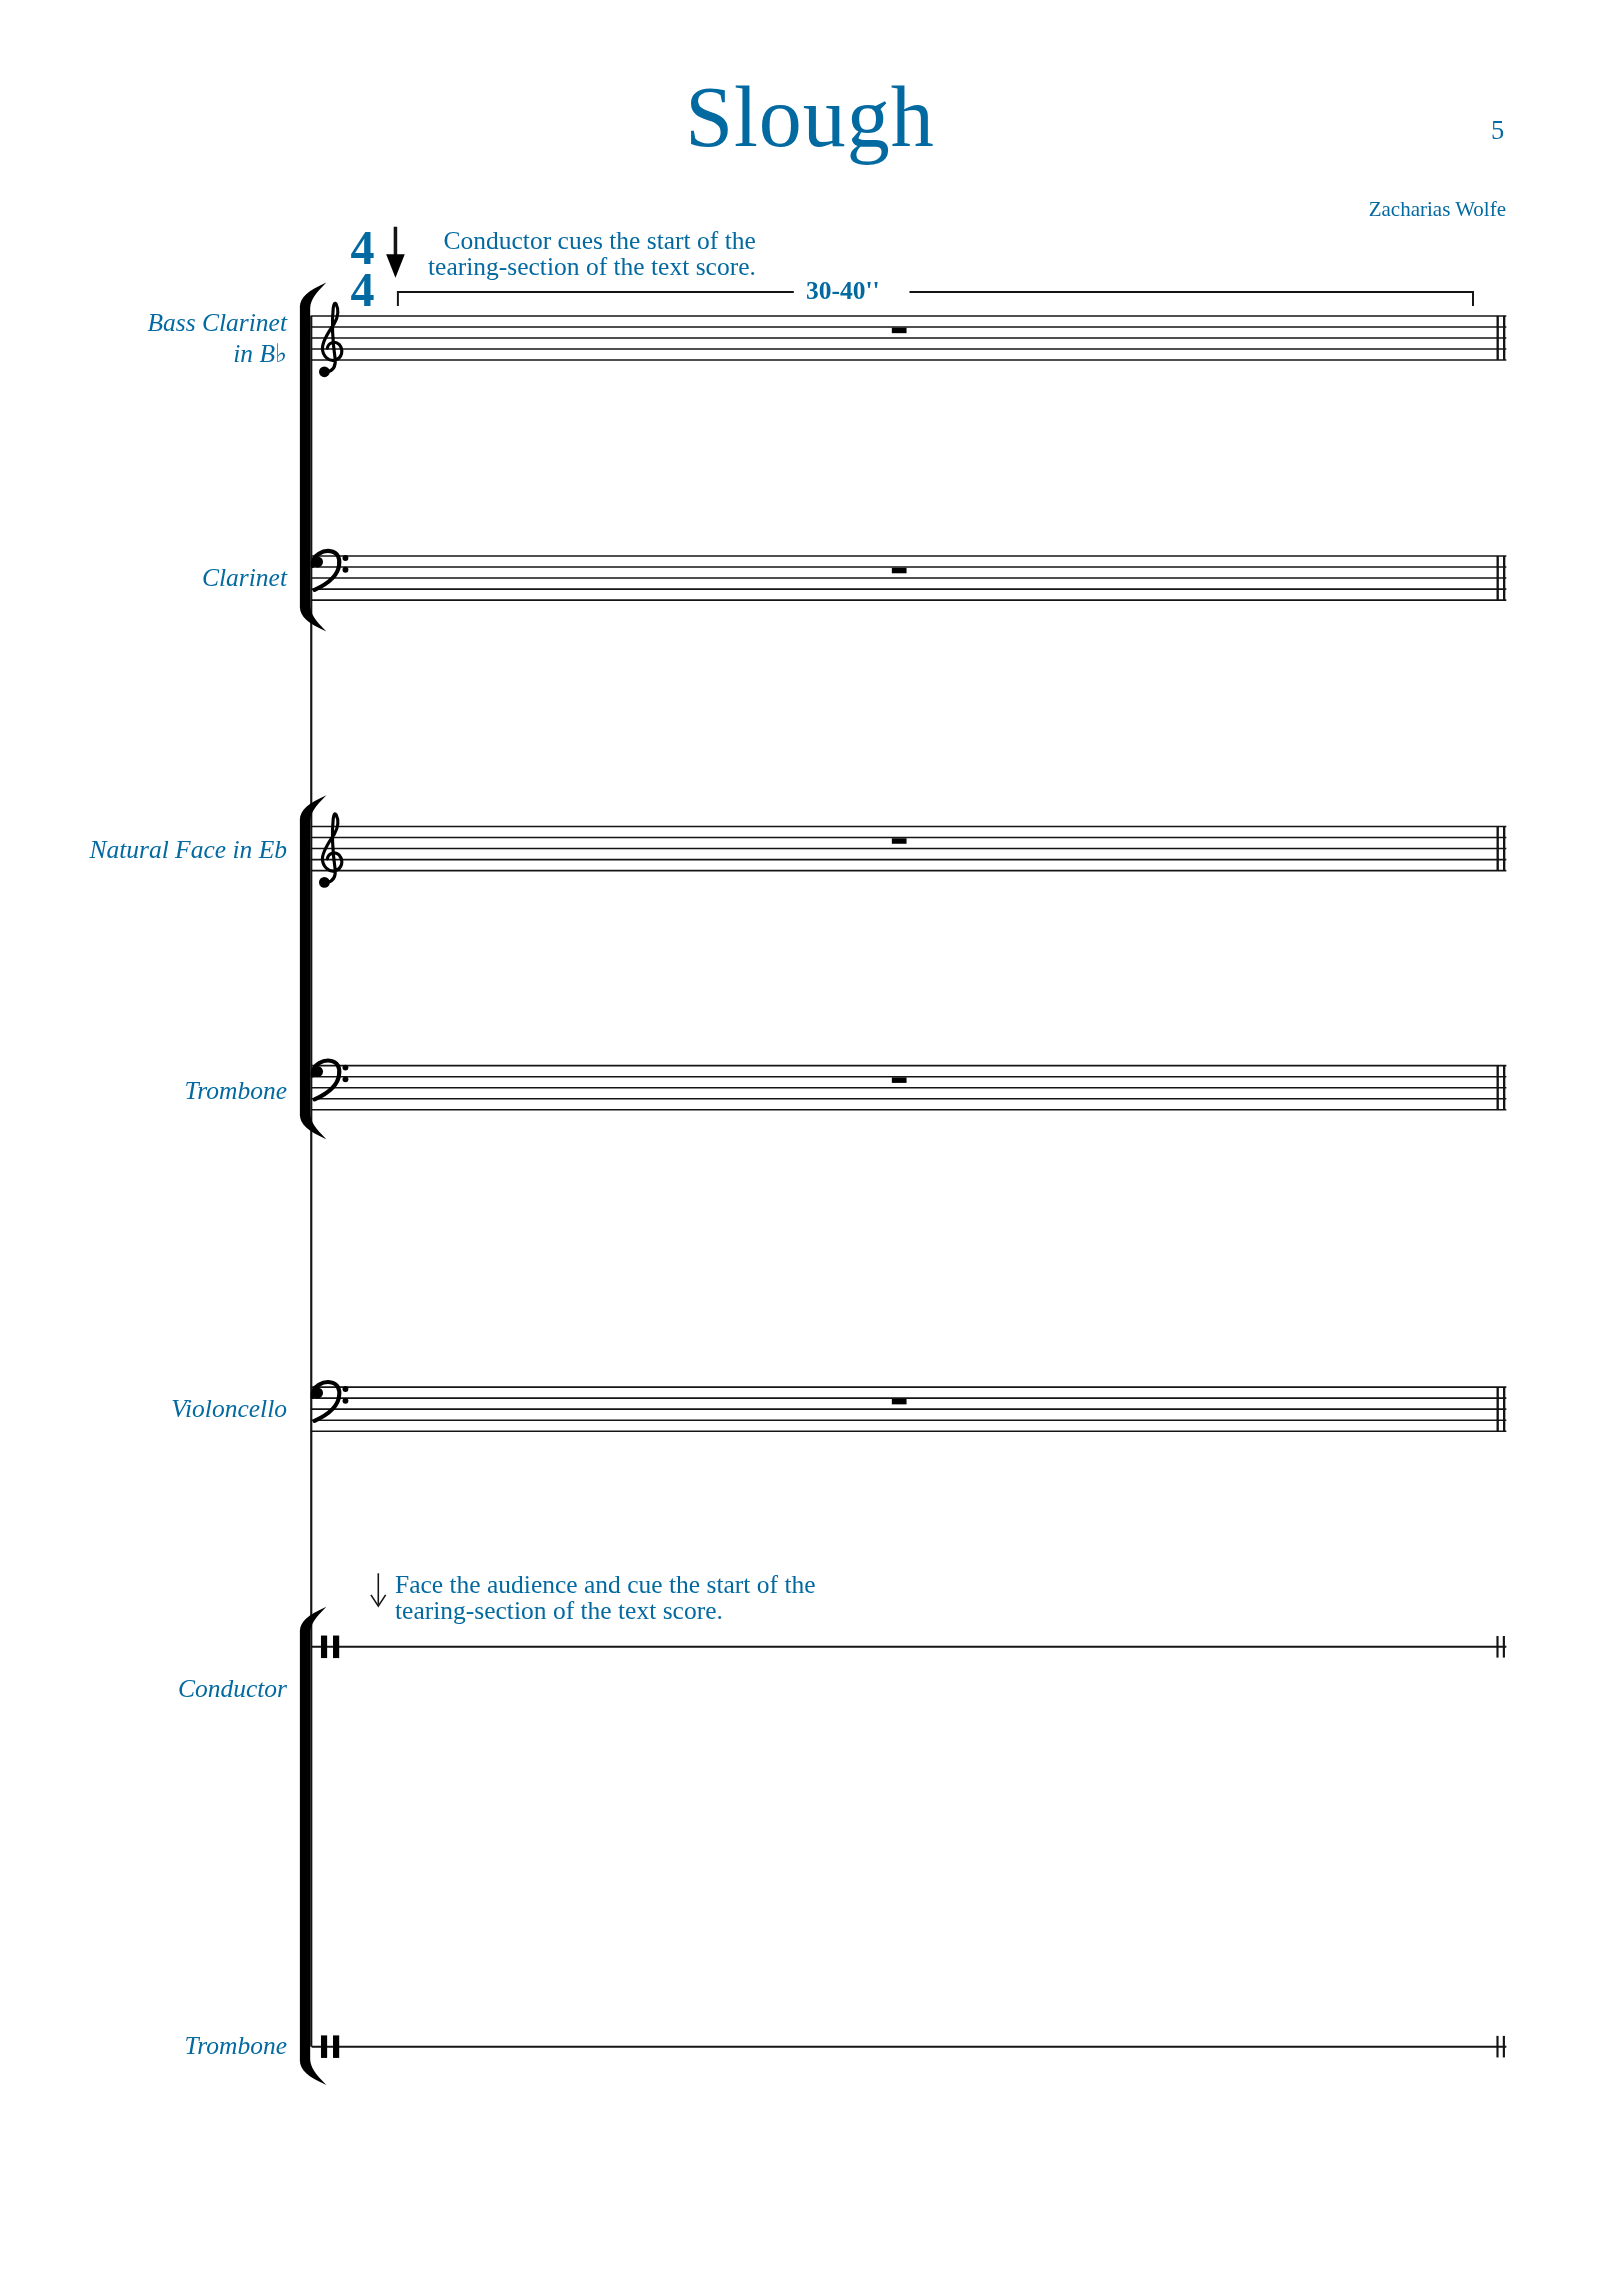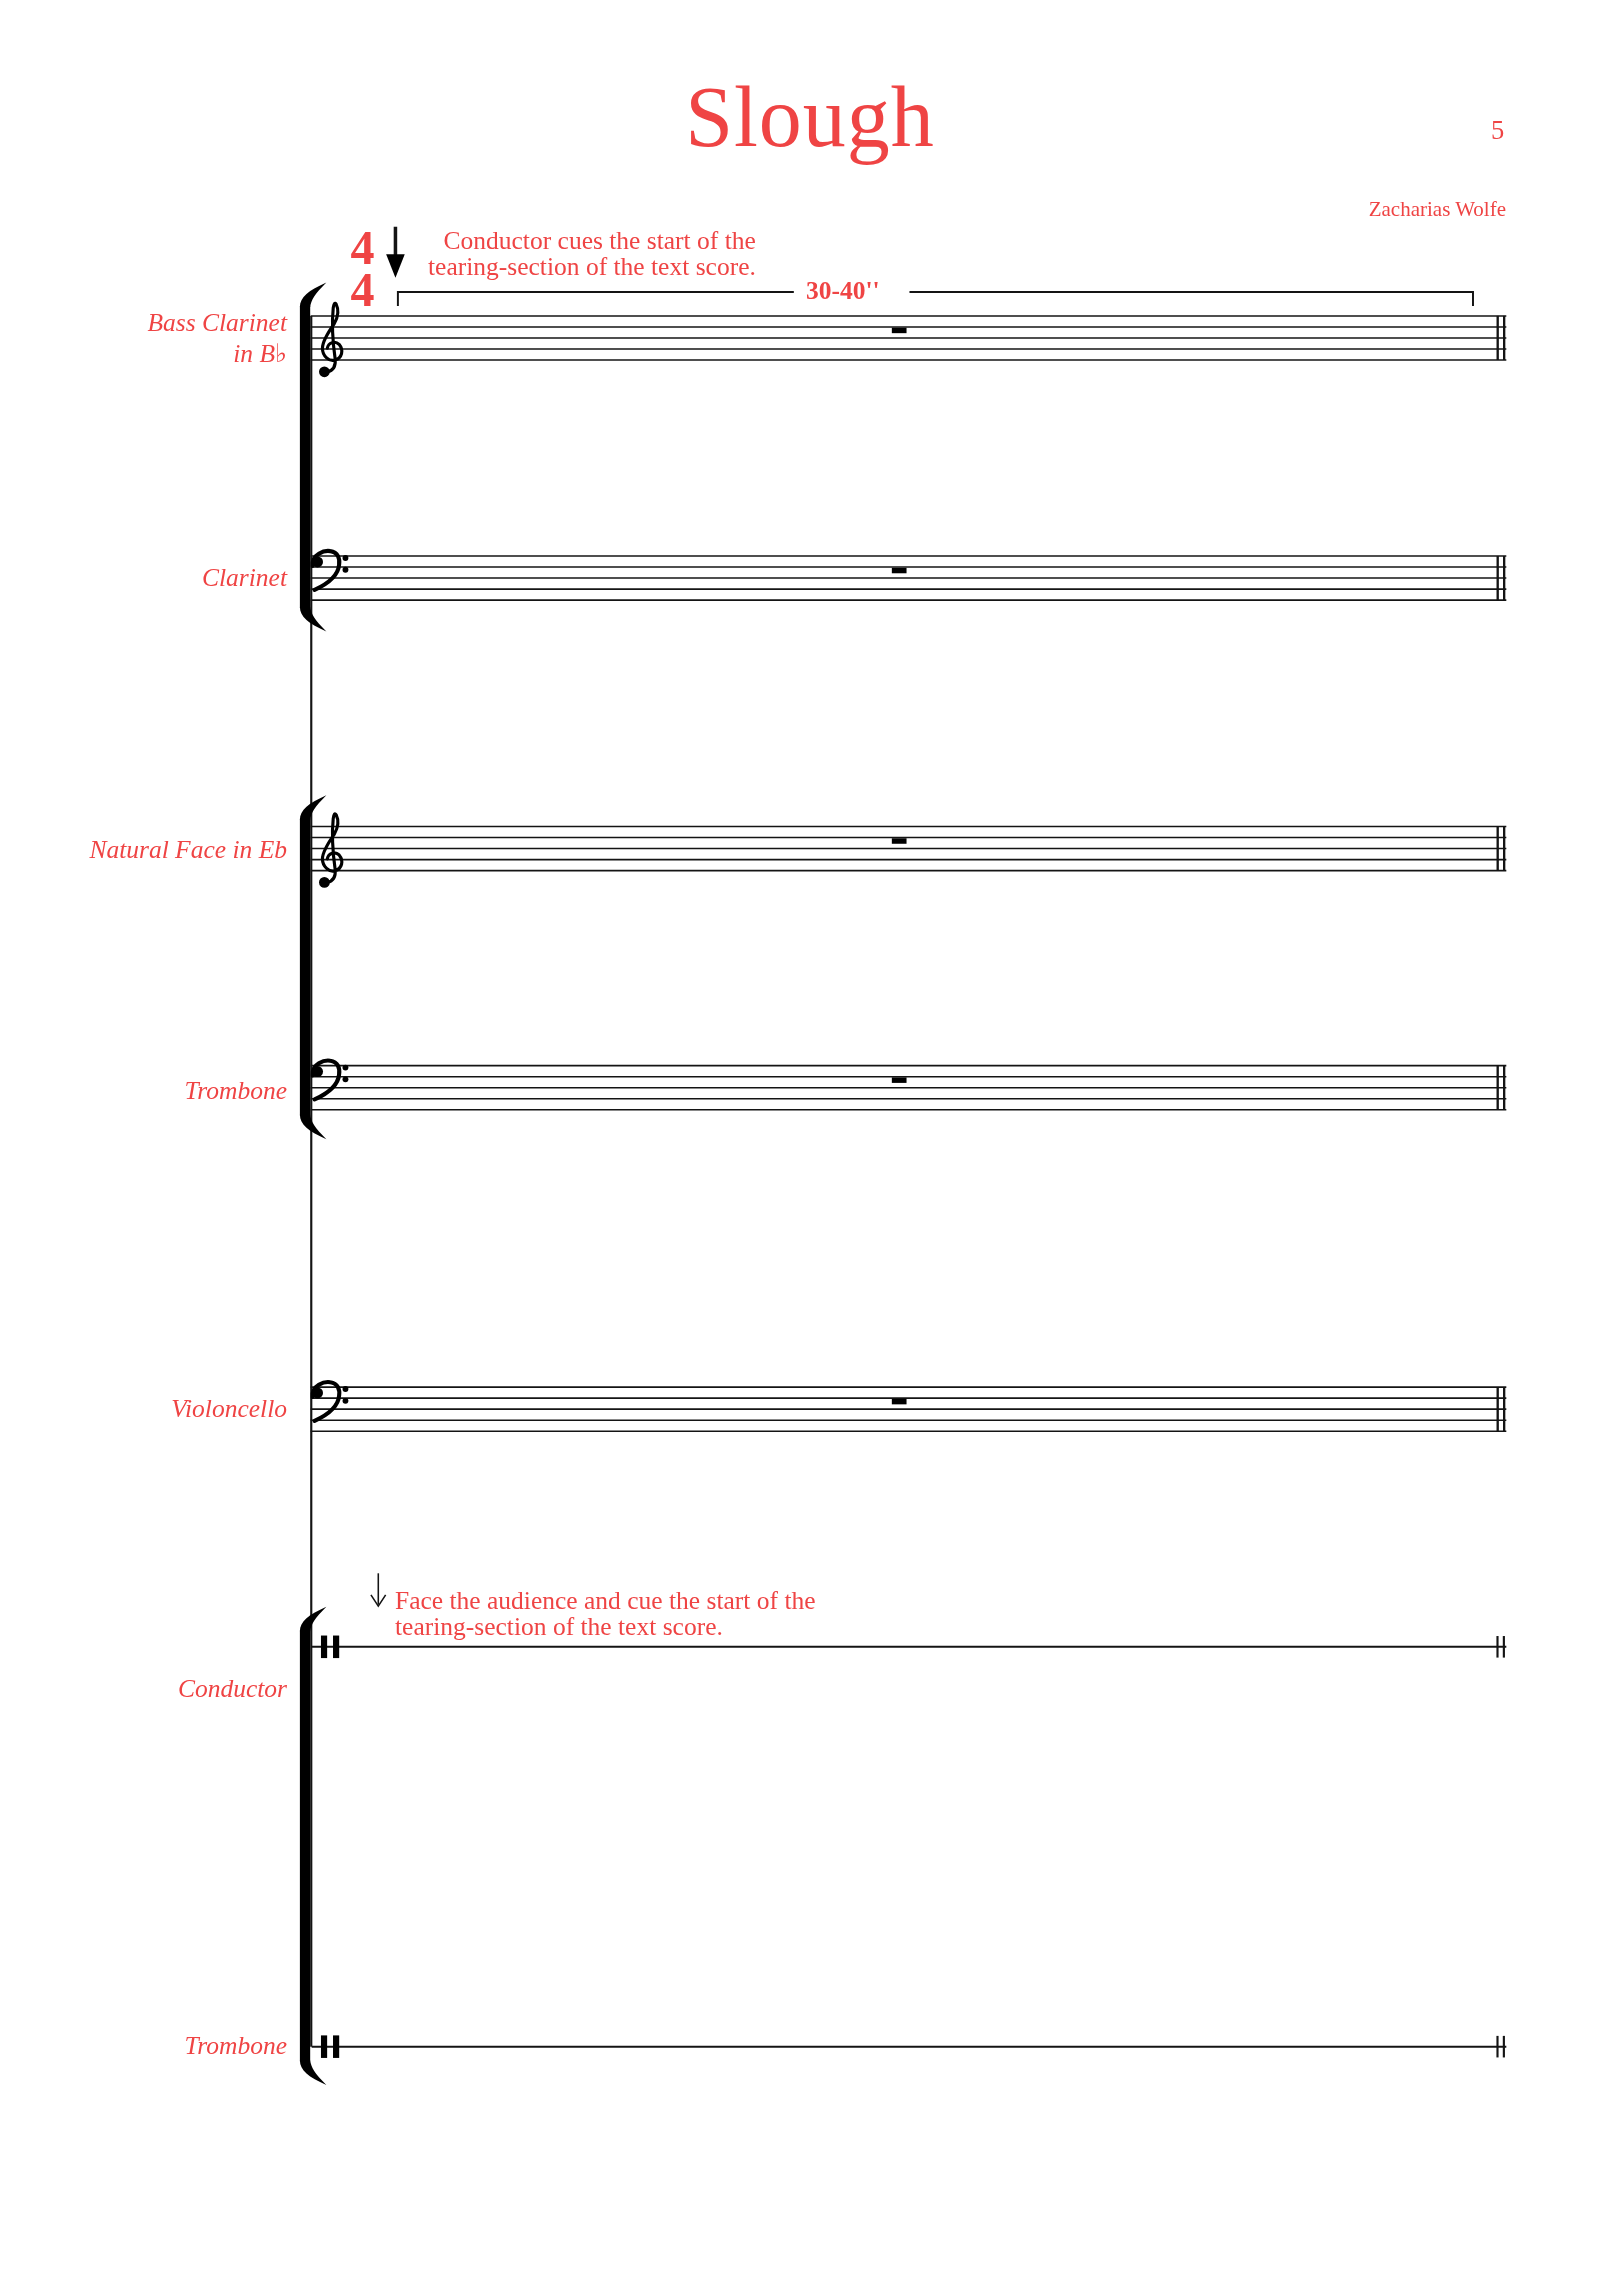--- a/index.html
+++ b/index.html
@@ -1,38 +1,38 @@
 <!DOCTYPE html>
 <html><head>
 <meta charset="utf-8">
 <style>
   html,body{margin:0;padding:0;background:#fff;}
   .page{
     position:relative;
     width:1620px;height:2293px;
     background:#ffffff;
     font-family:"Liberation Serif","DejaVu Serif",serif;
-    color:#ef4444;
+    color:#0369a1;
     overflow:hidden;
   }
   .abs{position:absolute;}
   .title{
     left:0;top:74px;width:1620px;
     text-align:center;
     font-size:86px;line-height:1;
     letter-spacing:1px;
   }
   .pagenum{left:1483px;top:117px;width:29px;text-align:center;font-size:26.5px;line-height:1;}
   .composer{right:114px;top:199px;font-size:21px;line-height:1;}
   .tsig{left:341px;width:43px;text-align:center;font-size:48px;line-height:1;font-weight:bold;}
   .tsig.num{top:224px;}
   .tsig.den{top:266px;}
   .annot{font-size:25.5px;line-height:25.5px;}
   .annot1{left:428px;top:228px;text-align:right;}
-  .annot2{left:395px;top:1572px;margin-top:16px;}
+  .annot2{left:395px;top:1572px;}
   .duration{left:806px;top:278px;font-size:25.5px;line-height:1;font-weight:bold;}
   .inst{
     left:40px;width:247px;text-align:right;
     font-size:25.5px;line-height:31px;font-style:italic;
   }
   .inst.one{line-height:25.5px;}
   .lbl-bcl{top:307px;}
   .lbl-bsn{top:565px;}
   .lbl-hrn{top:837px;}
   .lbl-tbn{top:1078px;}

